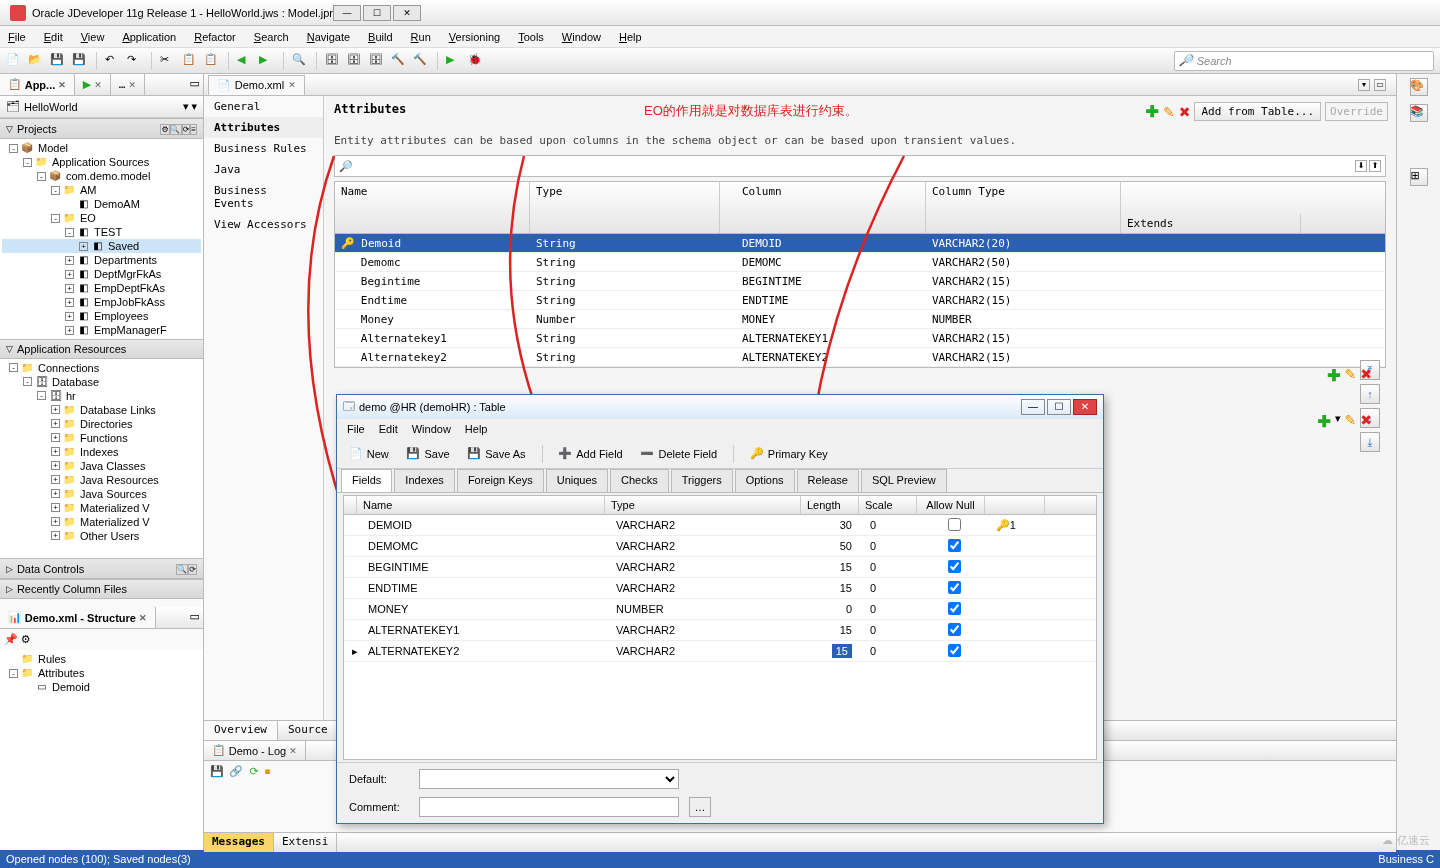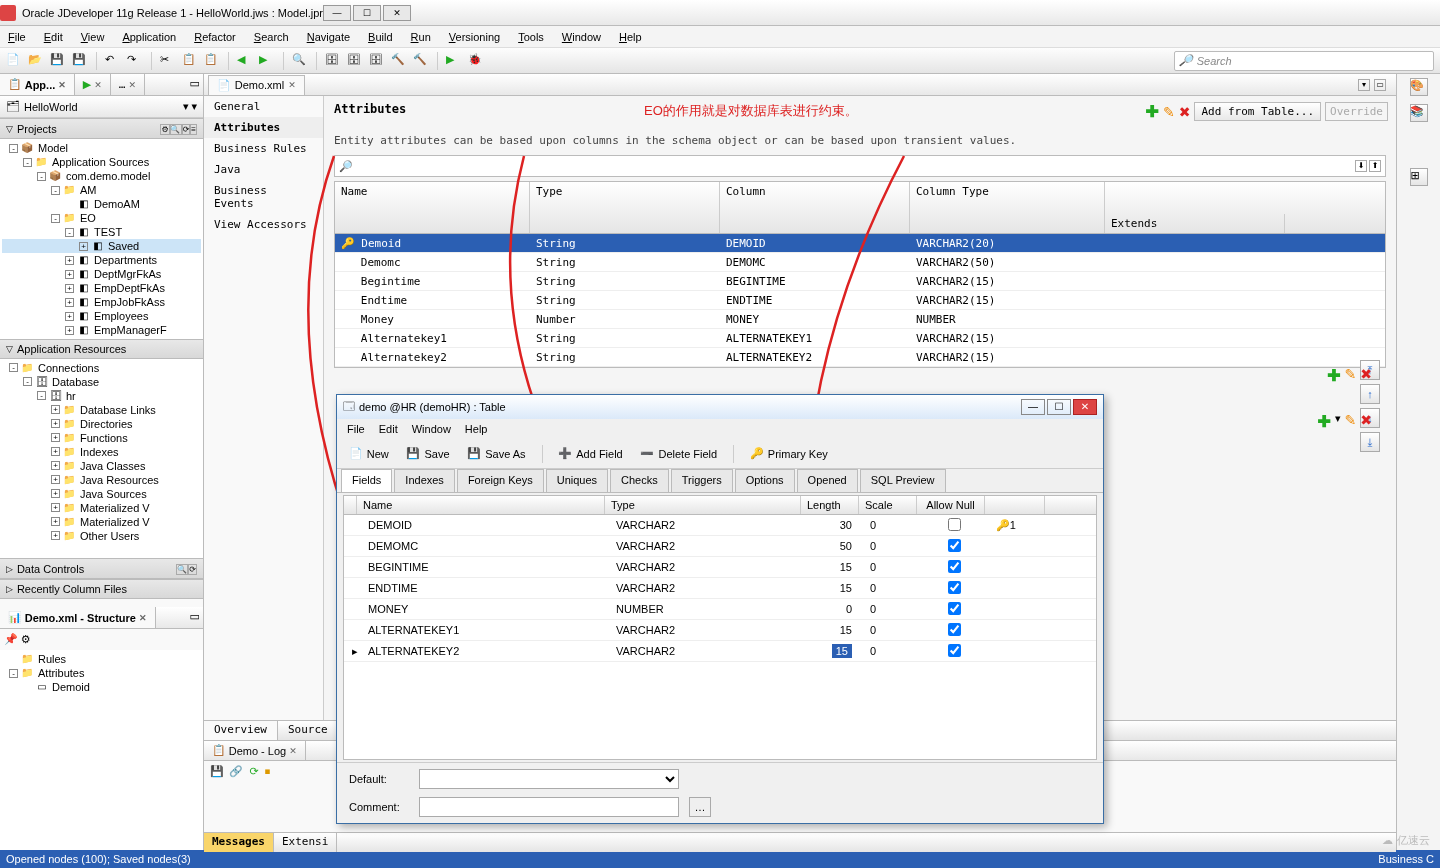--- a/index.html
+++ b/index.html
@@ -1,17 +1,17 @@
 <!DOCTYPE html>
 <html><head>
 <meta charset="utf-8">
 <style>
 * { box-sizing: border-box; margin: 0; padding: 0; font-family: Tahoma, sans-serif; font-size: 11px; }
 body { background: #f0f0f0; width: 1440px; height: 868px; overflow: hidden; position: relative; }
-.titlebar { height: 26px; background: linear-gradient(#fff, #e8e8e8); border-bottom: 1px solid #bbb; display: flex; align-items: center; padding: 0 0; }
+.titlebar { height: 26px; background: linear-gradient(#fff, #e8e8e8); border-bottom: 1px solid #bbb; display: flex; align-items: center; padding: 0 10px; }
 .titlebar-icon { width: 16px; height: 16px; background: #d44; border-radius: 2px; margin-right: 6px; }
 .win-btns { display: flex; gap: 2px; }
 .win-btn { width: 28px; height: 16px; border: 1px solid #999; background: #e8e8e8; font-size: 9px; text-align: center; line-height: 14px; }
 .menubar { height: 22px; background: #f4f4f4; display: flex; align-items: center; padding: 0 8px; gap: 18px; border-bottom: 1px solid #ddd; }
 .menu-item { text-decoration: underline; text-decoration-color: transparent; cursor: default; }
 .menu-item::first-letter { text-decoration: underline; }
 .toolbar { height: 26px; background: linear-gradient(#fdfdfd, #e5e5e5); border-bottom: 1px solid #bbb; display: flex; align-items: center; padding: 0 6px; gap: 6px; }
 .tb-icon { width: 16px; height: 16px; display: inline-block; }
 .tb-sep { width: 1px; height: 18px; background: #ccc; margin: 0 2px; }
 .search-box { margin-left: auto; width: 260px; height: 20px; border: 1px solid #bbb; border-radius: 2px; display: flex; align-items: center; padding: 0 4px; font-style: italic; color: #888; background: #fff; }
@@ -45,21 +45,21 @@
 .attr-desc { margin-top: 18px; font-family: monospace; color: #444; font-size: 11px; }
 .attr-toolbar { margin-top: 8px; height: 22px; border: 1px solid #bbb; background: #fff; display: flex; align-items: center; padding: 0 4px; }
 .attr-table { margin-top: 4px; border: 1px solid #bbb; background: #fff; }
 .attr-table-hd { display: flex; background: linear-gradient(#fff,#e5e5e5); border-bottom: 1px solid #bbb; }
 .attr-th { border-right: 1px solid #ccc; padding: 3px 6px; font-family: monospace; }
 .attr-row { display: flex; border-bottom: 1px solid #eee; height: 19px; align-items: center; }
 .attr-row.selected { background: #2b5fb3; color: #fff; align-items: flex-end; }
 .attr-td { padding: 2px 6px; font-family: monospace; overflow: hidden; }
 .col-name { width: 195px; }
 .col-type { width: 190px; }
-.col-column { width: 190px; }
+.col-column { width: 190px; margin-left: 16px; }
 .col-coltype { width: 195px; }
 .col-extends { width: 180px; margin-top: 32px; }
 .right-btns { position: absolute; right: 8px; top: 6px; display: flex; gap: 4px; align-items: center; }
 .add-from { border: 1px solid #bbb; padding: 2px 6px; font-family: monospace; background: linear-gradient(#fff,#e8e8e8); }
 .override { border: 1px solid #bbb; padding: 2px 4px; font-family: monospace; color: #aaa; }
 .plus { color: #2a2; font-size: 16px; font-weight: bold; }
 .pencil { color: #e80; font-size: 14px; }
 .redx { color: #d22; font-size: 14px; }
 .arrows-col { position: absolute; right: 16px; top: 264px; display: flex; flex-direction: column; gap: 4px; }
 .arrow-btn { width: 20px; height: 20px; border: 1px solid #aaa; background: linear-gradient(#fff,#e5e5e5); text-align: center; line-height: 18px; color: #26c; }
@@ -591,21 +591,21 @@
     <span class="dlg-tbtn">🔑<span>Primary Key</span></span>
   </div>
   <div class="dlg-tabs">
     <div class="dlg-tab active">Fields</div>
     <div class="dlg-tab">Indexes</div>
     <div class="dlg-tab">Foreign Keys</div>
     <div class="dlg-tab">Uniques</div>
     <div class="dlg-tab">Checks</div>
     <div class="dlg-tab">Triggers</div>
     <div class="dlg-tab">Options</div>
-    <div class="dlg-tab">Opened</div>
+    <div class="dlg-tab">Release</div>
     <div class="dlg-tab">SQL Preview</div>
   </div>
   <div class="dlg-grid">
     <div class="dlg-hd">
       <div class="dlg-th" style="width:10px"></div>
       <div class="dlg-th dc-name">Name</div>
       <div class="dlg-th dc-type">Type</div>
       <div class="dlg-th dc-len" style="text-align:left">Length</div>
       <div class="dlg-th dc-scale">Scale</div>
       <div class="dlg-th dc-null">Allow Null</div>

